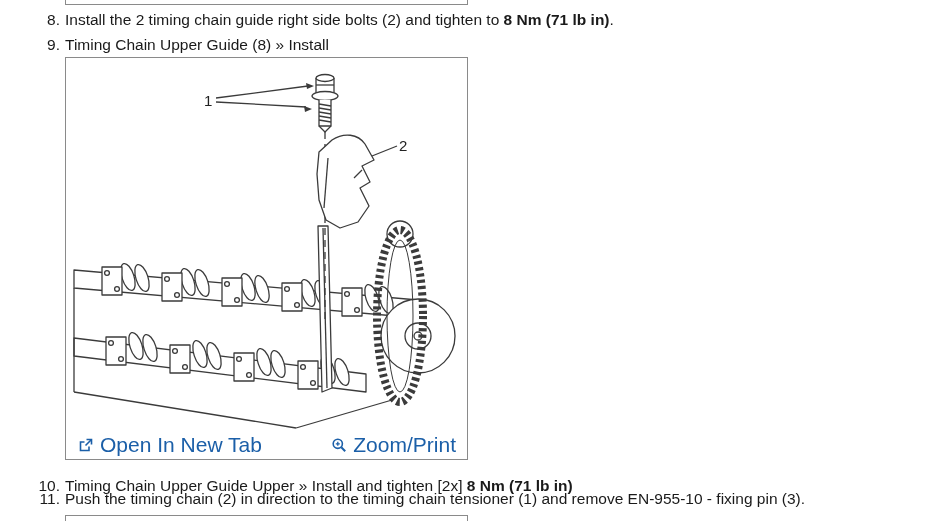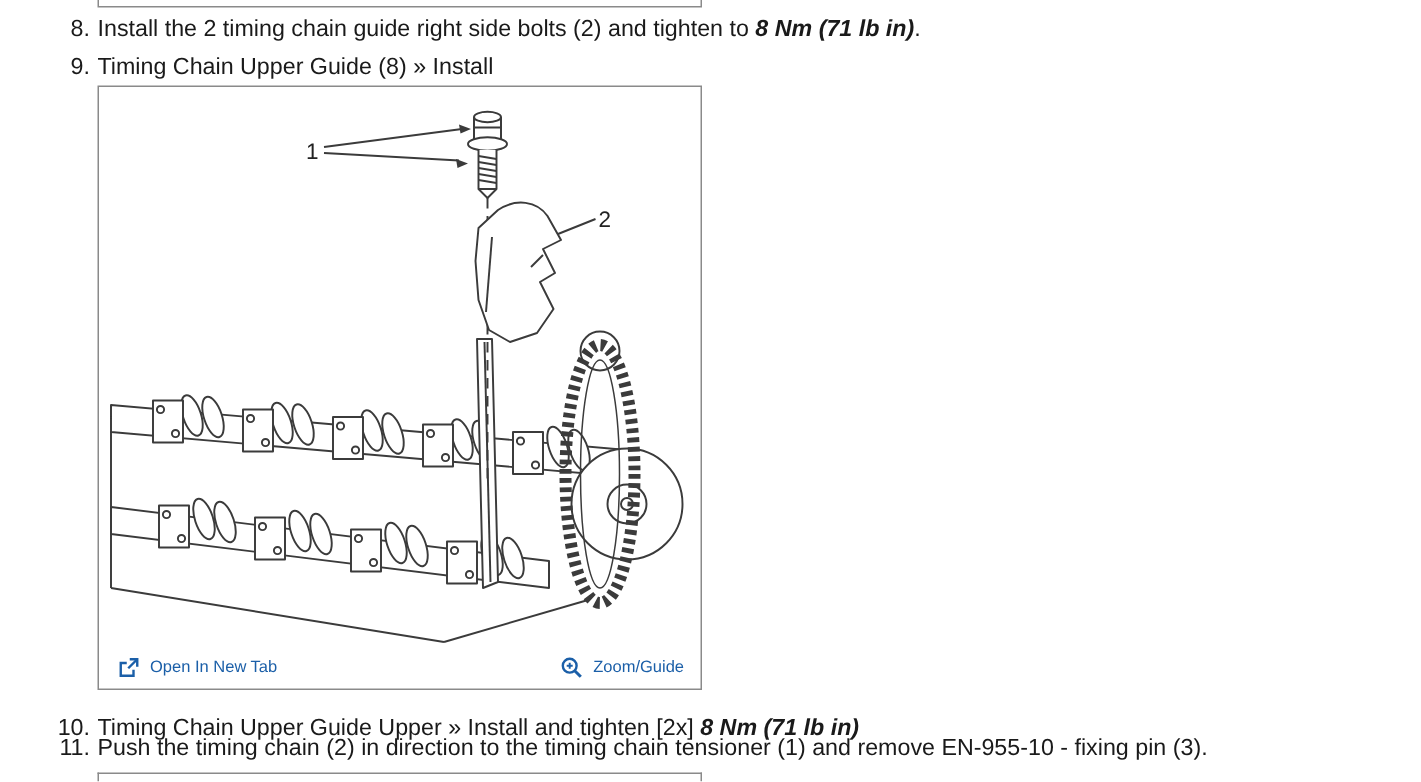--- a/index.html
+++ b/index.html
@@ -29,41 +29,41 @@
   
   .step {
     position: absolute; left: 36px;
     display: flex; align-items: baseline;
     line-height: 20px; white-space: nowrap;
   }
   .step .num {
     display: inline-block; width: 24px; text-align: right;
     margin-right: 5px; flex: 0 0 24px;
   }
-  .step b { font-weight: bold; font-style: italic; }
+  .step b { font-weight: bold; }
   .step-8  { top: 10px; }
   .step-9  { top: 35px; }
   .step-10 { top: 476px; }
   .step-11 { top: 489px; }
 
   
   .figure {
     position: absolute; left: 65px; top: 57px;
     width: 401px; border: 1px solid #8a8a8a; background: #fff;
   }
   .fig-canvas { width: 401px; height: 372px; position: relative; overflow: hidden; }
   .fig-canvas svg { display: block; }
 
   .fig-toolbar {
     height: 29px; display: flex; align-items: center;
     justify-content: space-between; padding: 0 11px 0 12px;
   }
   .fig-link {
     display: inline-flex; align-items: center; gap: 6px;
-    color: #1b5fa8; text-decoration: none; font-size: 11px;
+    color: #1b5fa8; text-decoration: none; font-size: 21px;
     cursor: pointer;
   }
   .fig-link svg { flex: 0 0 auto; }
 
   
   .art-stroke { stroke: #3b3b3b; fill: none; stroke-width: 1.3; stroke-linejoin: round; }
   .callout-text { fill: #222; stroke: none; font-size: 15px; font-family: "Liberation Sans", sans-serif; }
 </style>
 </head>
 <body>
@@ -197,21 +197,21 @@
         <span>Open In New Tab</span>
       </a>
       <a class="fig-link">
         <svg width="16" height="16" viewBox="0 0 16 16">
           <g fill="none" stroke="currentColor" stroke-width="1.6">
             <circle cx="6.8" cy="6.8" r="4.6"></circle>
             <path d="M10.3 10.3L14.2 14.2" stroke-width="2"></path>
             <path d="M6.8 4.8v4M4.8 6.8h4" stroke-width="1.3"></path>
           </g>
         </svg>
-        <span>Zoom/Guide</span>
+        <span>Zoom/Print</span>
       </a>
     </div>
   </div>
 
   <div class="step step-10">
     <span class="num">10.</span>
     <span class="txt"><span>Timing Chain Upper Guide Upper » Install and tighten [2x] </span><b>8 Nm (71 lb in)</b><span></span></span>
   </div>
 
   <div class="step step-11">

